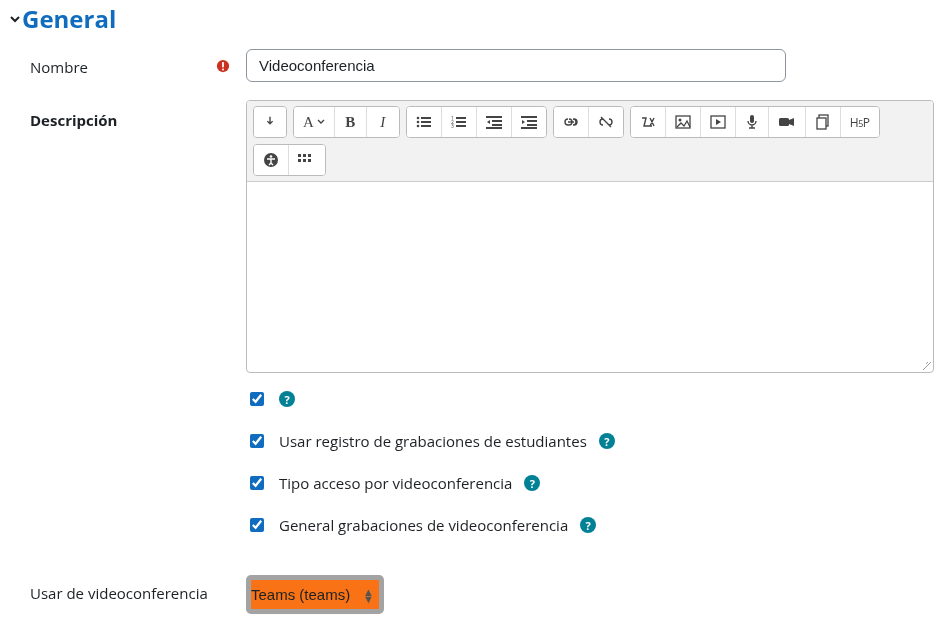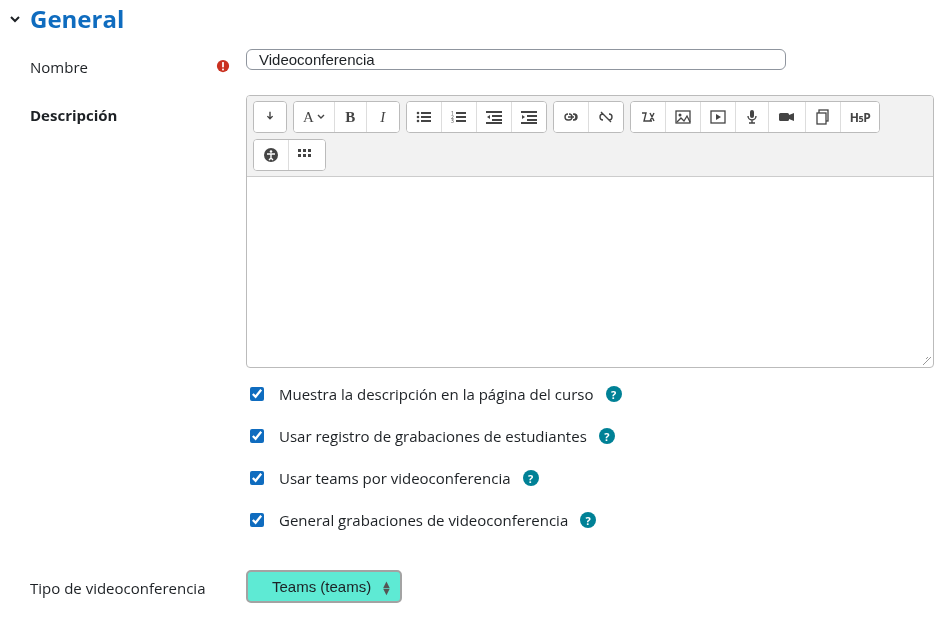--- a/index.html
+++ b/index.html
@@ -7,21 +7,20 @@
     font-family: "Segoe UI", -apple-system, "Open Sans", Arial, sans-serif;
     font-size: 15px;
     color: #1d2125;
     margin: 0;
     padding: 2px 18px 30px 8px;
     background: #fff;
   }
   .section-header {
     display: flex;
     align-items: center;
-    gap: 8px;
     margin: 0 0 14px 0;
   }
   .section-header .chev {
     width: 14px; height: 14px;
     display: inline-flex; align-items: center; justify-content: center;
   }
   .section-header h2 {
     margin: 0;
     font-size: 24px;
     font-weight: 700;
@@ -50,21 +49,21 @@
   }
   .req-icon {
     color: #ca3120;
     font-size: 15px;
     margin-left: auto;
     margin-right: 4px;
   }
   input.text-input {
     width: 540px;
     max-width: 100%;
-    padding: 1px 12px;
+    padding: 7px 12px;
     font-size: 15px;
     border: 1px solid #8f959e;
     border-radius: 6px;
     background: #fff;
     color: #1d2125;
   }
   .editor-wrap {
     border: 1px solid #bbb;
     border-radius: 4px;
     overflow: hidden;
@@ -144,25 +143,25 @@
     justify-content: center;
     cursor: pointer;
   }
   .select-wrap {
     position: relative;
     display: inline-block;
   }
   select.form-select {
     appearance: none;
     -webkit-appearance: none;
-    padding: 6px 28px 6px 24px;
-    font-size: 15px;
-    border: 2px solid #a3a3a3;
+    padding: 6px 28px 6px 0;
+    font-size: 15px;
+    border: 5px solid #a3a3a3;
     border-radius: 5px;
-    background: #5eead4;
+    background: #f97316;
     color: #1d2125;
   }
   .select-wrap::after {
     content: "";
     position: absolute;
     right: 10px;
     top: 50%;
     width: 8px; height: 12px;
     transform: translateY(-50%);
     background:
@@ -322,21 +321,21 @@
                 <path d="M11 5 l5 -2 v8 l-5 -2 z" fill="#444"></path>
               </svg>
             </button>
             <button type="button" class="tb-btn" title="Manage files">
               <svg width="16" height="16" viewBox="0 0 16 16">
                 <rect x="4" y="1" width="9" height="11" fill="none" stroke="#444" stroke-width="1.3"></rect>
                 <rect x="2" y="4" width="9" height="11" fill="#fff" stroke="#444" stroke-width="1.3"></rect>
               </svg>
             </button>
             <button type="button" class="tb-btn" title="H5P">
-              <span style="font-weight:700;font-size:12px;letter-spacing:-0.5px;">H<span style="font-size:9px;">5</span>P</span>
+              <span style="font-weight:400;font-size:12px;letter-spacing:-0.5px;">H<span style="font-size:9px;">5</span>P</span>
             </button>
           </div>
           <div class="btn-group">
             <button type="button" class="tb-btn" title="Accessibility checker">
               <svg width="16" height="16" viewBox="0 0 16 16">
                 <circle cx="8" cy="8" r="7" fill="#444"></circle>
                 <circle cx="8" cy="4.5" r="1.3" fill="#fff"></circle>
                 <path d="M4 7 h8 M8 7 v4 M6 13 l2 -2 l2 2" stroke="#fff" stroke-width="1.4" fill="none"></path>
               </svg>
             </button>
@@ -356,44 +355,43 @@
       <div class="resize-handle"></div>
     </div>
   </div>
 </div>
 
 <div class="form-row" style="margin-top:-2px;">
   <div class="label-col"></div>
   <div class="field-col">
     <div class="check-row">
       <input type="checkbox" checked="" style="">
-      <span>Muestra la descripción en la página del curso</span>
       <span class="help-icon">?</span>
     </div>
     <div class="check-row">
       <input type="checkbox" checked="" style="">
       <span>Usar registro de grabaciones de estudiantes</span>
       <span class="help-icon">?</span>
     </div>
     <div class="check-row">
       <input type="checkbox" checked="" style="">
-      <span>Usar teams por videoconferencia</span>
+      <span>Tipo acceso por videoconferencia</span>
       <span class="help-icon">?</span>
     </div>
     <div class="check-row">
       <input type="checkbox" checked="" style="">
       <span>General grabaciones de videoconferencia</span>
       <span class="help-icon">?</span>
     </div>
   </div>
 </div>
 
 <div class="form-row">
   <div class="label-col">
-    <span>Tipo de videoconferencia</span>
+    <span>Usar de videoconferencia</span>
   </div>
   <div class="field-col">
     <div class="select-wrap">
       <select class="form-select">
         <option>Teams (teams)</option>
       </select>
       <span class="select-caret">▲<br>▼</span>
     </div>
   </div>
 </div>

